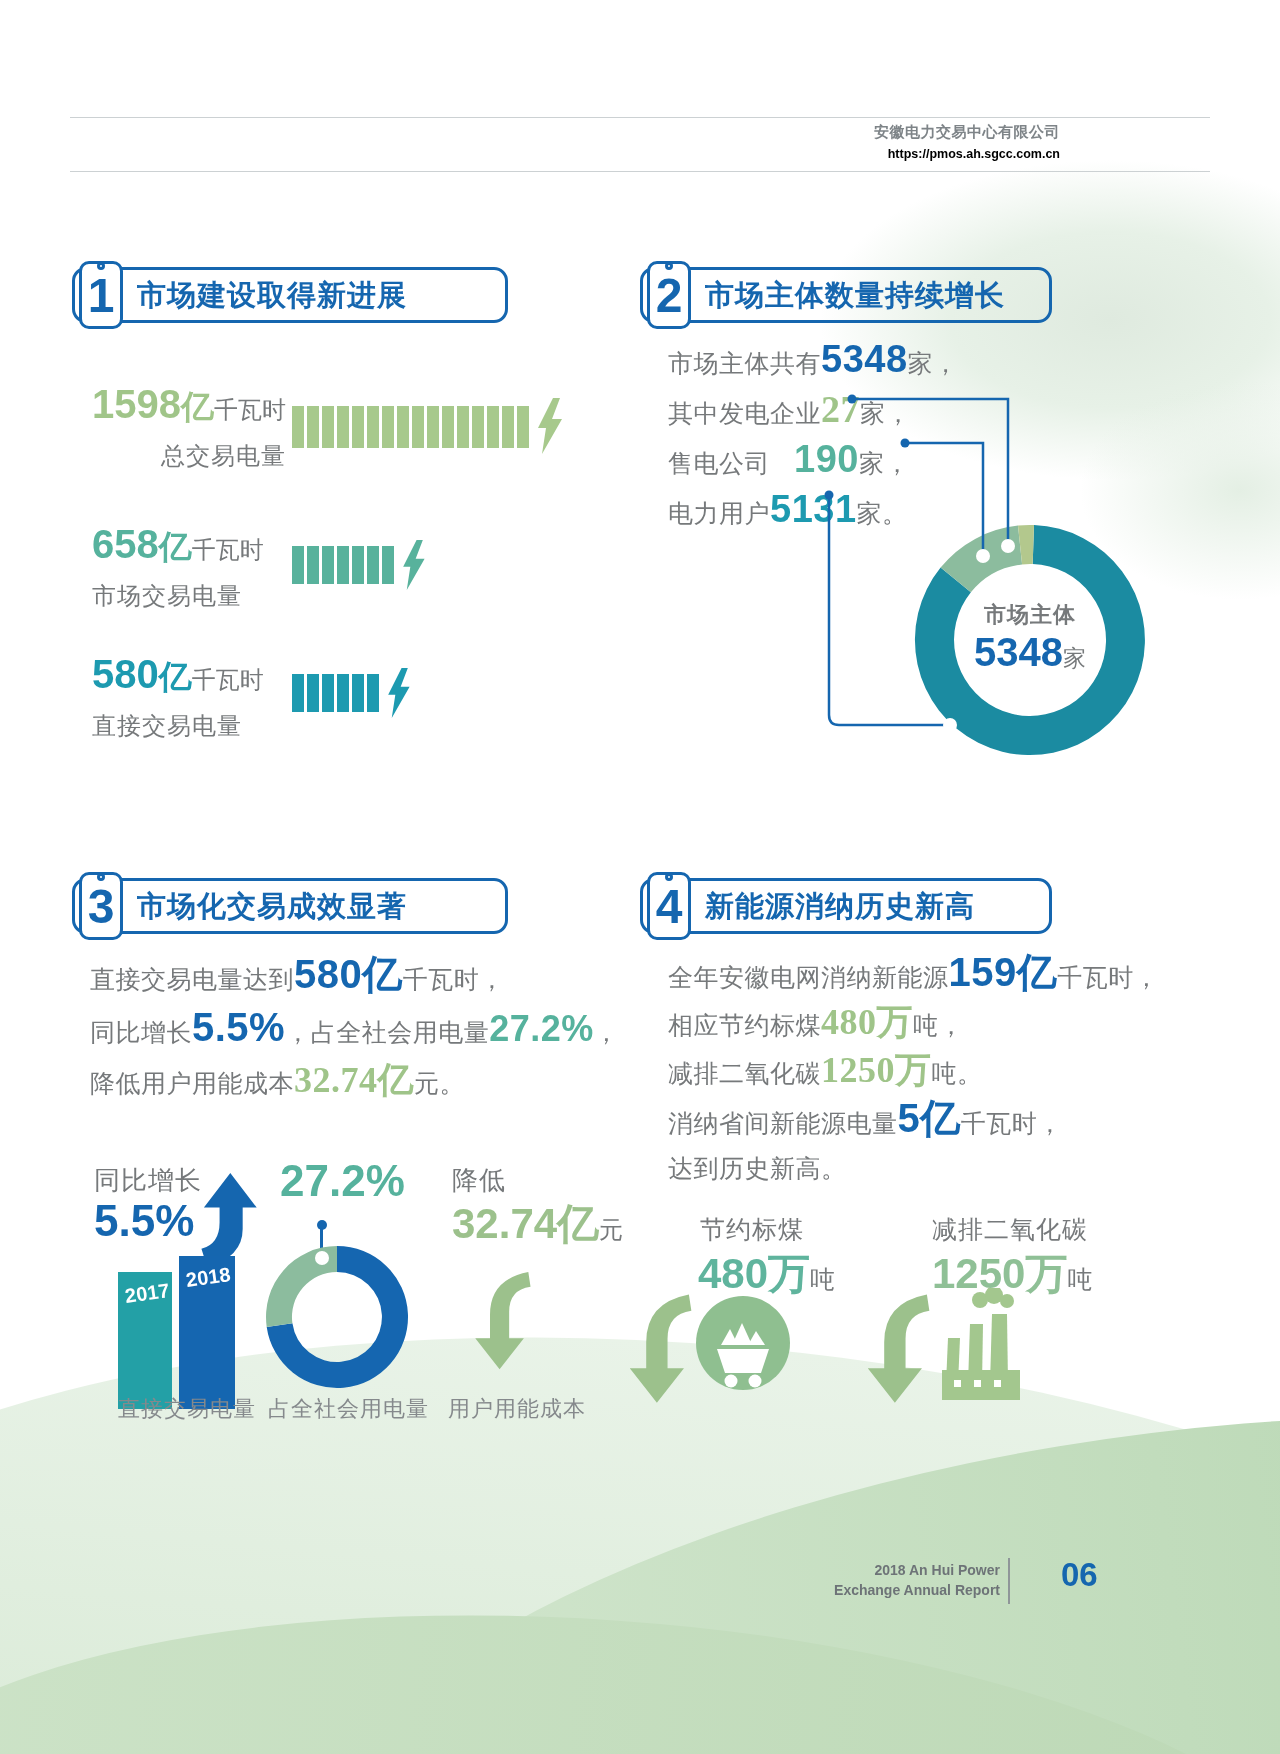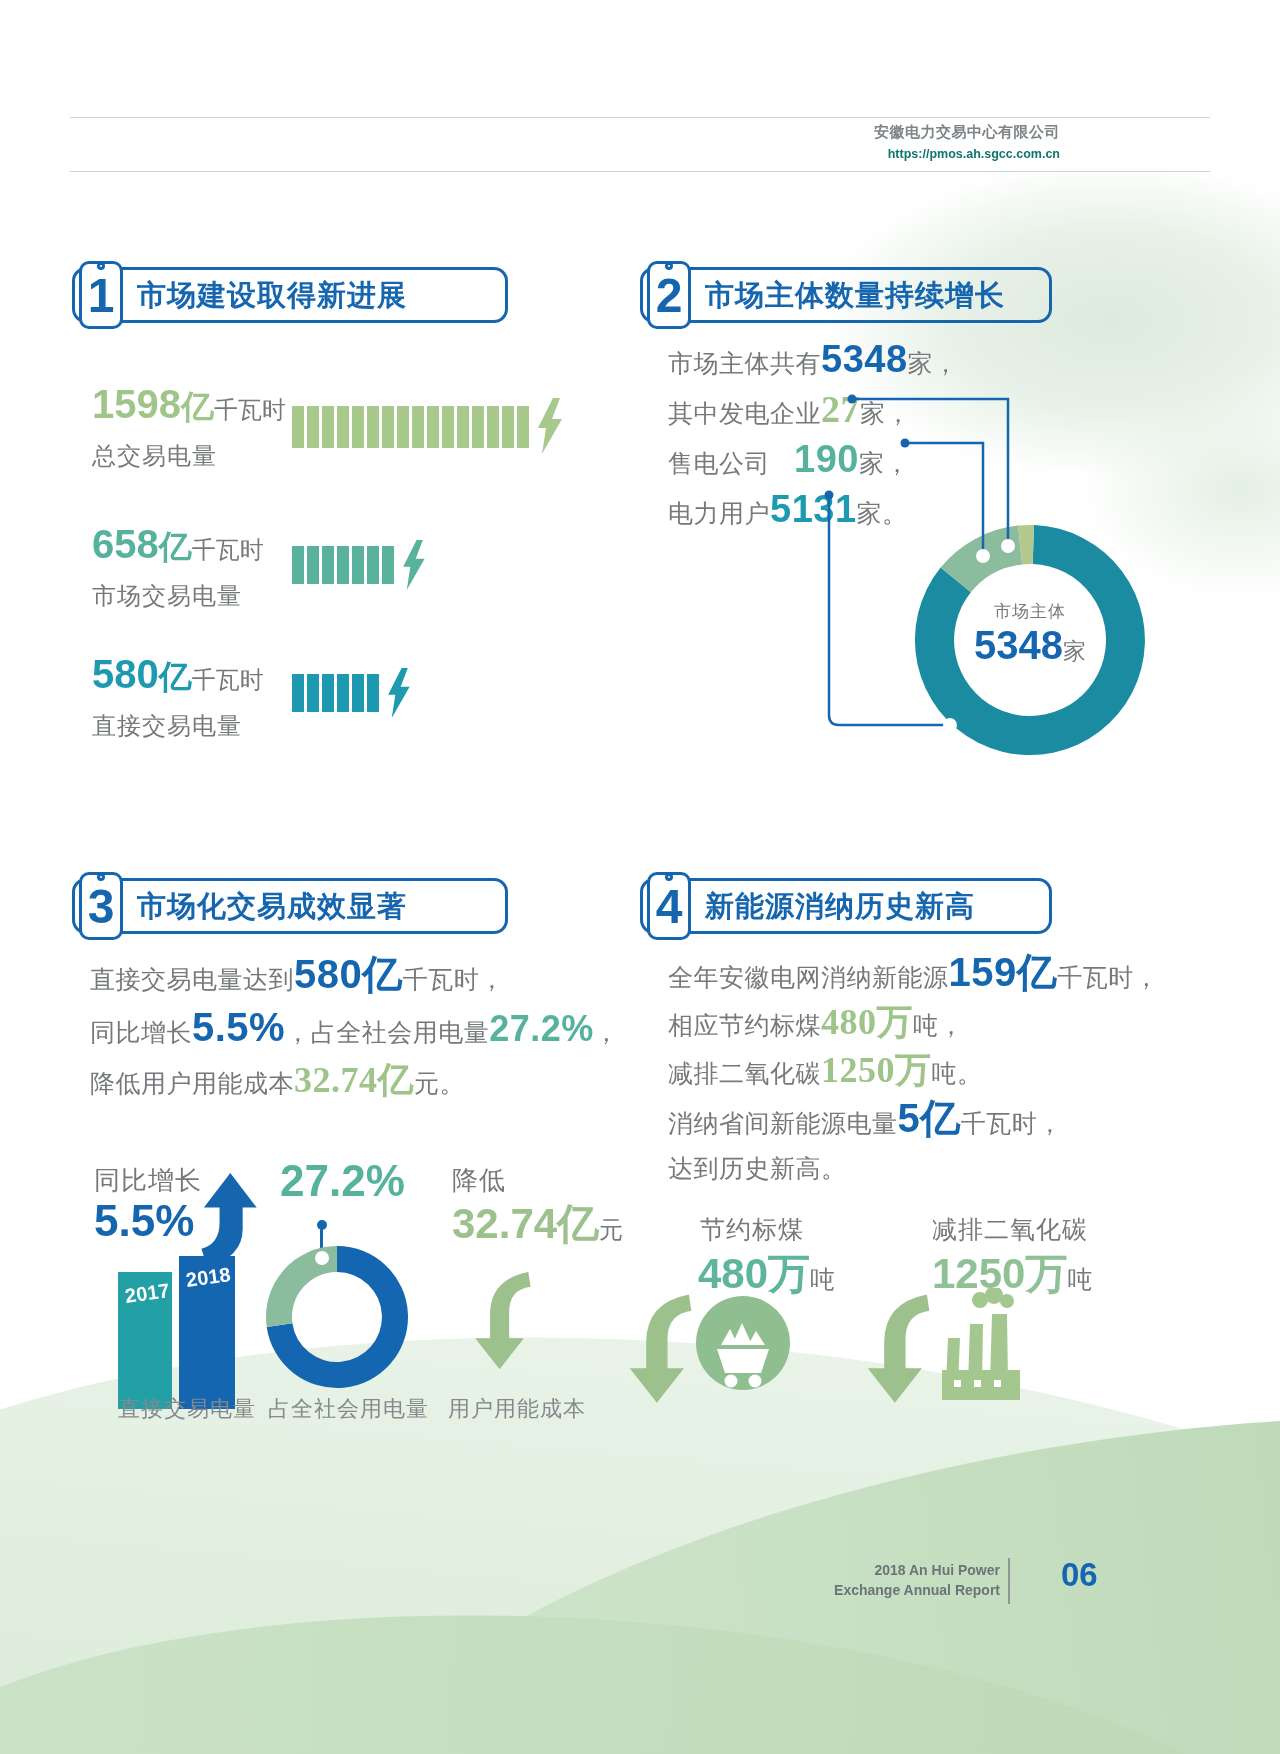--- a/index.html
+++ b/index.html
@@ -17,21 +17,21 @@
   .wave-b { position:absolute; left:250px; top:1430px; width:1900px; height:800px; border-radius:50%;
             transform:rotate(-7deg); background:linear-gradient(90deg, #d4e7d0 0%, #aed1a8 100%); }
   .wave-c { position:absolute; left:-150px; top:1620px; width:1500px; height:520px; border-radius:50%;
             transform:rotate(4deg); background:linear-gradient(90deg,#cde3c8, #bcd8b5); }
   .content { position:absolute; left:0; top:0; width:1280px; height:1712px; z-index:2; }
 
   
   .hline { position:absolute; left:70px; width:1140px; height:1px; background:#ccd1d3; }
   .hdr-text { position:absolute; right:220px; top:123px; text-align:right; }
   .hdr-company { font-size:15px; font-weight:700; color:#7e8488; letter-spacing:0.5px; }
-  .hdr-url { font-size:12.5px; font-weight:700; color:#0f766e; margin-top:5px; }
+  .hdr-url { font-size:12.5px; font-weight:700; color:#000000; margin-top:5px; }
 
   
   .sec-box { position:absolute; height:56px; border:3px solid #1566af; border-radius:14px; background:transparent; }
   .sec-num { position:absolute; left:4px; top:-9px; width:44px; height:68px; background:#fff;
              border:3px solid #1566af; border-radius:10px; display:flex; align-items:center; justify-content:center;
              font-size:48px; font-weight:700; color:#1566af; }
   .sec-dot { position:absolute; left:22px; top:-8px; width:8px; height:8px; background:#fff;
              border:3px solid #1566af; border-radius:50%; z-index:3; }
   .sec-title { padding-left:62px; line-height:50px; font-size:29px; font-weight:700; color:#1566af; letter-spacing:1px; white-space:nowrap; }
 
@@ -51,21 +51,21 @@
   .num-b { font-weight:700; font-size:40px; color:#1566af; }
   .num-t { font-weight:700; font-size:36px; color:#1d9ab0; }
   .num-tg { font-weight:700; font-size:36px; color:#56b29d; }
   .num-sg { font-weight:700; font-size:36px; color:#9fc489;font-family:Liberation Serif, serif; }
   .s2-lines .bline { line-height:46px; }
   .s3-lines .bline { line-height:48px; }
   .s4-lines .bline { line-height:45px; }
 
   .abs { position:absolute; }
   .donut-center { position:absolute; text-align:center; }
-  .dc-label { font-size:17px; color:#76797b; letter-spacing:1px; }
+  .dc-label { font-size:22px; color:#76797b; letter-spacing:1px;font-weight:bold; }
   .dc-value { font-size:40px; font-weight:700; color:#1566af; }
   .dc-unit { font-size:23px; color:#76797b; }
 
   
   .g-label { font-size:26px; color:#76797b; letter-spacing:1px; }
   .g-big-blue { font-size:44px; font-weight:700; color:#1566af; }
   .g-big-tg { font-size:44px; font-weight:700; color:#56b29d; }
   .g-big-sg { font-size:42px; font-weight:700; color:#9cc18c; }
   .g-unit { font-size:24px; color:#76797b; font-weight:400; }
   .ybar { position:absolute; }
@@ -104,21 +104,21 @@
       <div class="hdr-url">https://pmos.ah.sgcc.com.cn</div>
     </div>
     <div class="hline" style="top:171px;"></div>
 
     <div class="sec-box" style="left:72px; top:267px; width:436px;">
       <div class="sec-dot"></div>
       <div class="sec-num">1</div>
       <div class="sec-title">市场建设取得新进展</div>
     </div>
 
-    <div class="s1-row" style="top:382px;">
+    <div class="s1-row" style="top:382px;text-align:right;">
       <div>
         <span class="s1-num" style="color:#a0c589;">1598</span><span class="s1-yi" style="color:#a0c589;">亿</span><span class="s1-unit">千瓦时</span>
       </div>
       <div class="s1-label">总交易电量</div>
     </div>
     <div class="bars" style="left:292px; top:406px; height:42px;">
         <div style="background: rgb(167, 201, 140);"></div>
         <div style="background: rgb(167, 201, 140);"></div>
         <div style="background: rgb(167, 201, 140);"></div>
         <div style="background: rgb(167, 201, 140);"></div>

